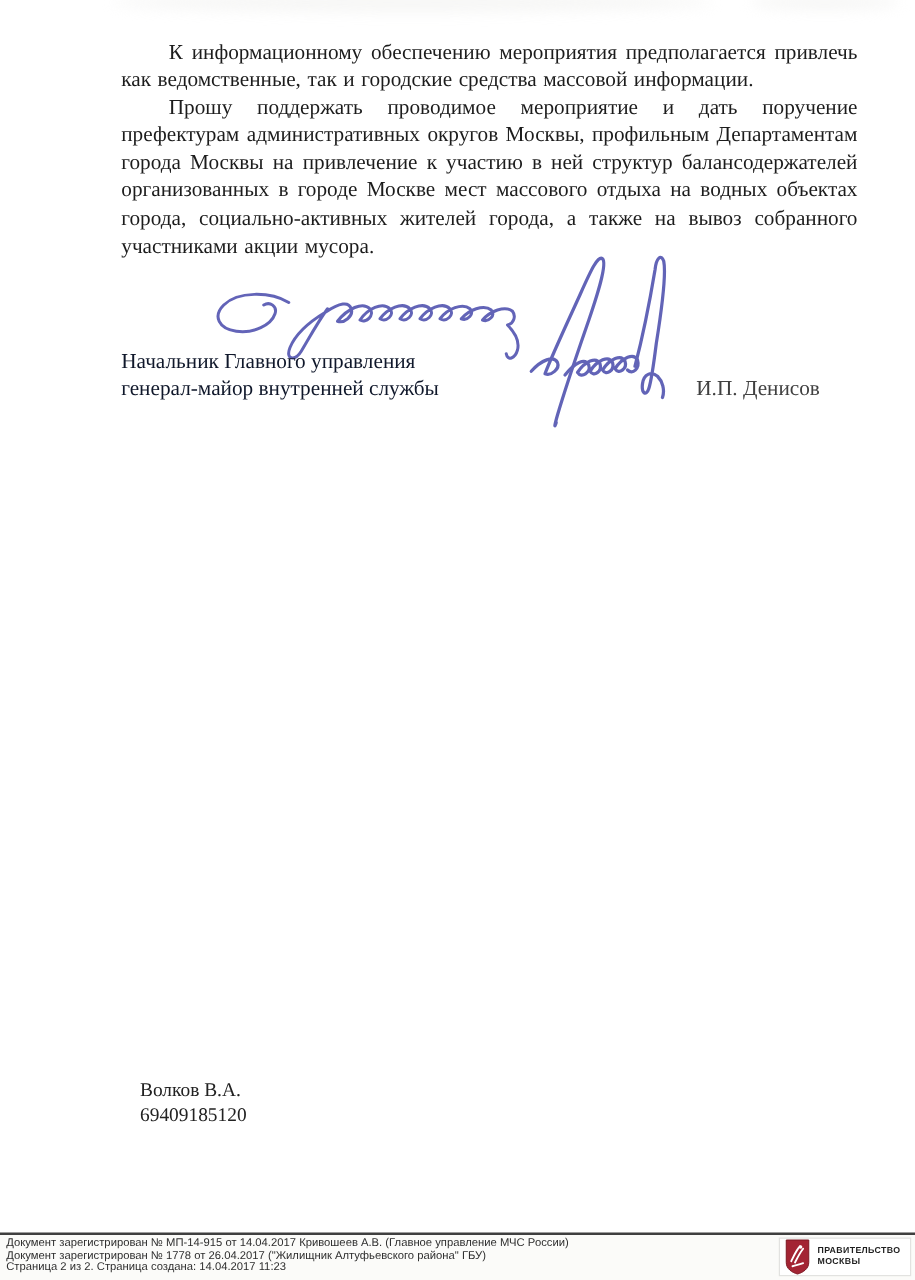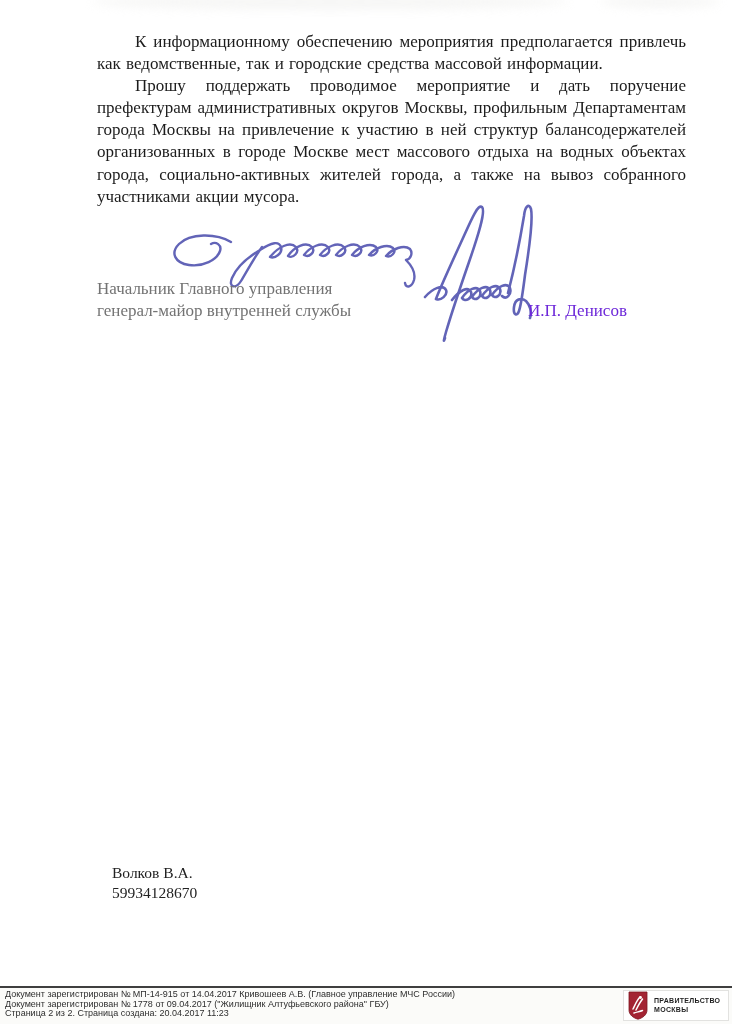--- a/index.html
+++ b/index.html
@@ -27,27 +27,27 @@
     text-align:justify;
   }
   .doc-body p{margin:0;text-indent:38px;word-spacing:1px;}
   .handwriting-svg{
     position:absolute;left:140px;top:193px;
     width:420px;height:165px;
     pointer-events:none;
   }
   .sig-line{
     position:absolute;left:97px;
-    font-size:17px;color:#737373;white-space:nowrap;
+    font-size:17px;color:#0f172a;white-space:nowrap;
   }
   .sig-line1{top:279px;}
   .sig-line2{top:301px;text-align:center;}
   .sig-name{
-    position:absolute;left:528px;top:301px;
-    font-size:17px;color:#6d28d9;white-space:nowrap;
+    position:absolute;left:557px;top:301px;
+    font-size:17px;color:#404040;white-space:nowrap;
   }
   .executor{
     position:absolute;left:112px;top:863px;
     font-size:15.5px;line-height:19.5px;color:#222;
   }
   .executor div{white-space:nowrap;}
   .footer{
     position:absolute;left:0;bottom:0;
     width:732px;height:36px;
     background:#fbfbf9;
@@ -103,28 +103,28 @@
       <path d="M 508,293 C 514,270 520,240 524,216 C 525,206 529,203 531,209 C 533,219 529,250 525,275 C 523,291 521,305 519,311 C 517,317 513,315 514,307 C 515,299 521,297 526,301 C 530,305 532,312 530,318"></path>
     </g>
   </svg>
 
   <div class="sig-line sig-line1">Начальник Главного управления</div>
   <div class="sig-line sig-line2">генерал-майор внутренней службы</div>
   <div class="sig-name">И.П. Денисов</div>
 
   <div class="executor">
     <div>Волков В.А.</div>
-    <div>59934128670</div>
+    <div>69409185120</div>
   </div>
 
   <div class="footer">
     <div class="footer-lines">
       <div>Документ зарегистрирован № МП-14-915 от 14.04.2017 Кривошеев А.В. (Главное управление МЧС России)</div>
-      <div>Документ зарегистрирован № 1778 от 09.04.2017  ("Жилищник Алтуфьевского района" ГБУ)</div>
-      <div>Страница 2 из 2. Страница создана: 20.04.2017 11:23</div>
+      <div>Документ зарегистрирован № 1778 от 26.04.2017  ("Жилищник Алтуфьевского района" ГБУ)</div>
+      <div>Страница 2 из 2. Страница создана: 14.04.2017 11:23</div>
     </div>
     <div class="logo-box">
       <svg class="shield-svg" width="20" height="29" viewBox="0 0 20 29">
         <path d="M1 1 H19 V19 C19 24 14.5 27 10 28.2 C5.5 27 1 24 1 19 Z" stroke="#7e1722" stroke-width="0.8" fill="#a32433"></path>
         <path d="M5 18 C7 14 9 9 12 6 M8 19 C10 15 12.5 10.5 14.5 8 M6 22 C9 21 12 20.5 14.5 19.5" stroke="#ffffff" stroke-width="1.5" fill="none" stroke-linecap="round"></path>
         <circle cx="12.5" cy="6.5" r="1.4" fill="#ffffff"></circle>
       </svg>
       <div class="logo-text">
         <div>ПРАВИТЕЛЬСТВО</div>
         <div>МОСКВЫ</div>

